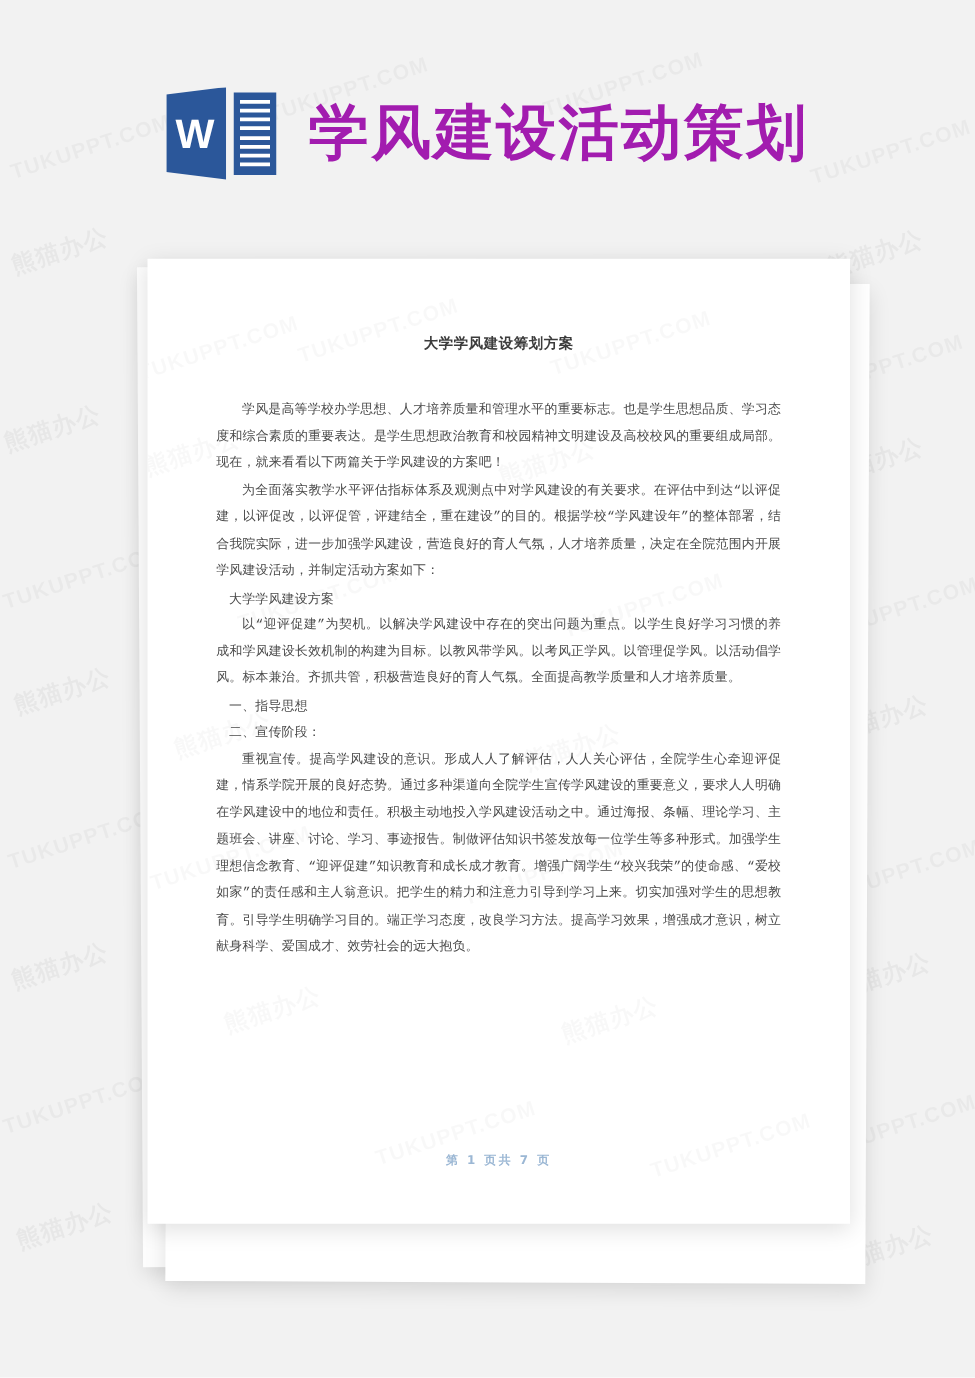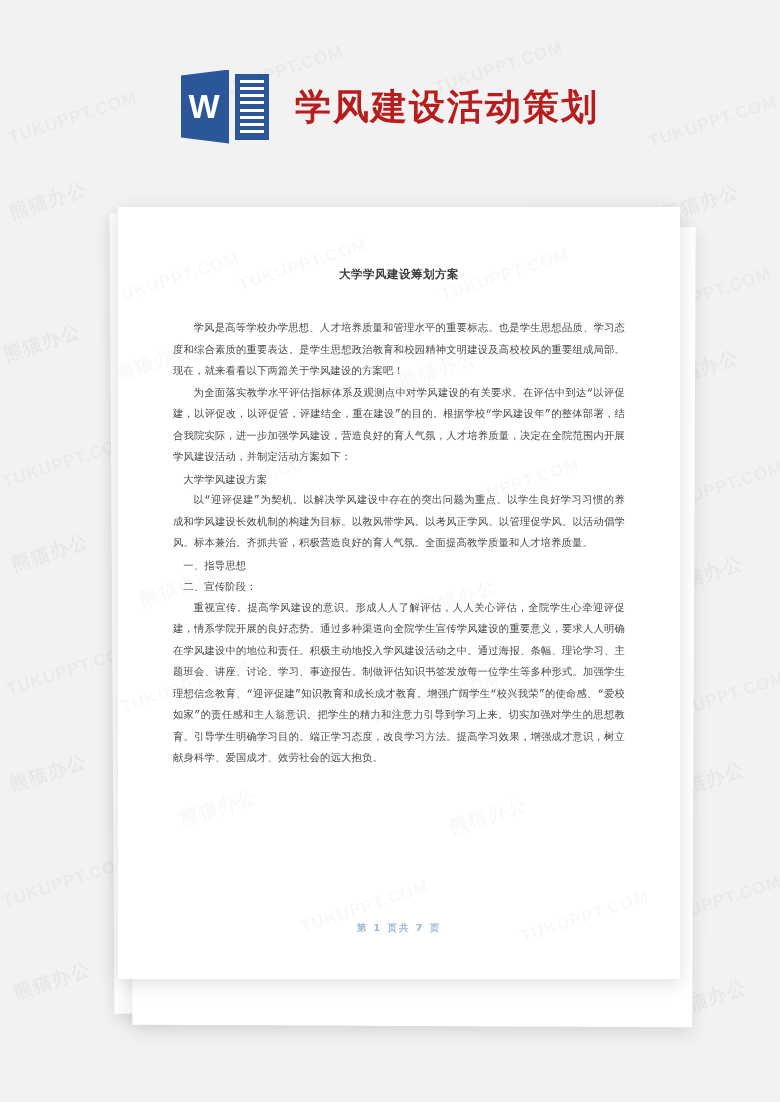--- a/index.html
+++ b/index.html
@@ -108,23 +108,23 @@
   }
   .word-icon .sheet i {
     display: block;
     height: 3px;
     background: #ffffff;
   }
 
   .doc-title {
     font-family: "Liberation Serif", "DejaVu Serif", serif;
     font-weight: bold;
-    font-size: 36px;
+    font-size: 48px;
     line-height: 1;
-    color: #b91c1c;
+    color: #a21caf;
     letter-spacing: 2px;
     white-space: nowrap;
   }
 
   
   .pages {
     position: absolute;
     left: 0;
     top: 0;
     width: 780px;

